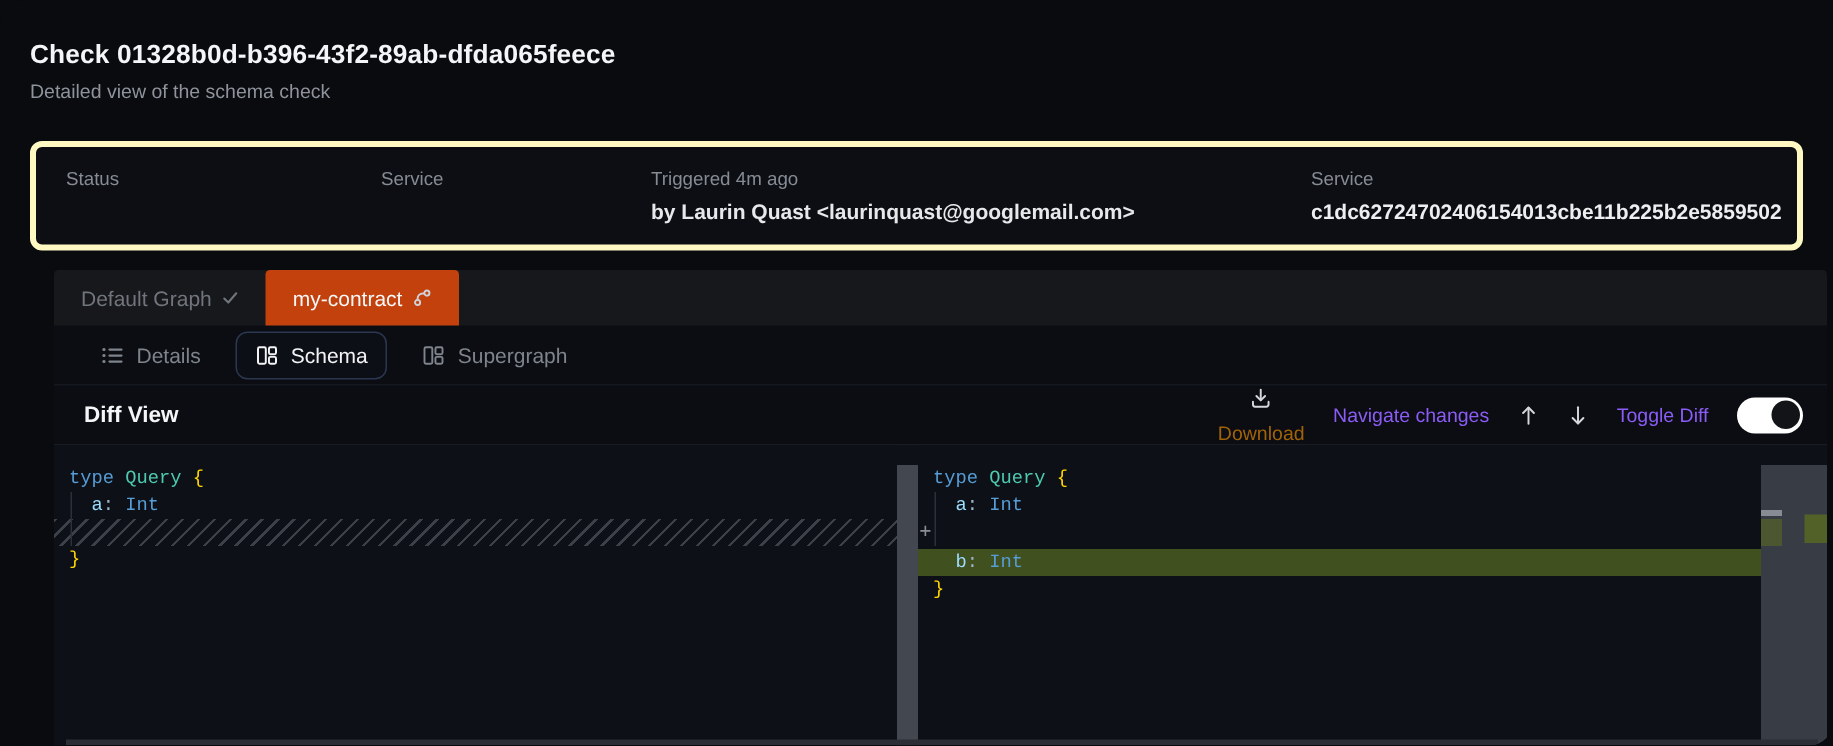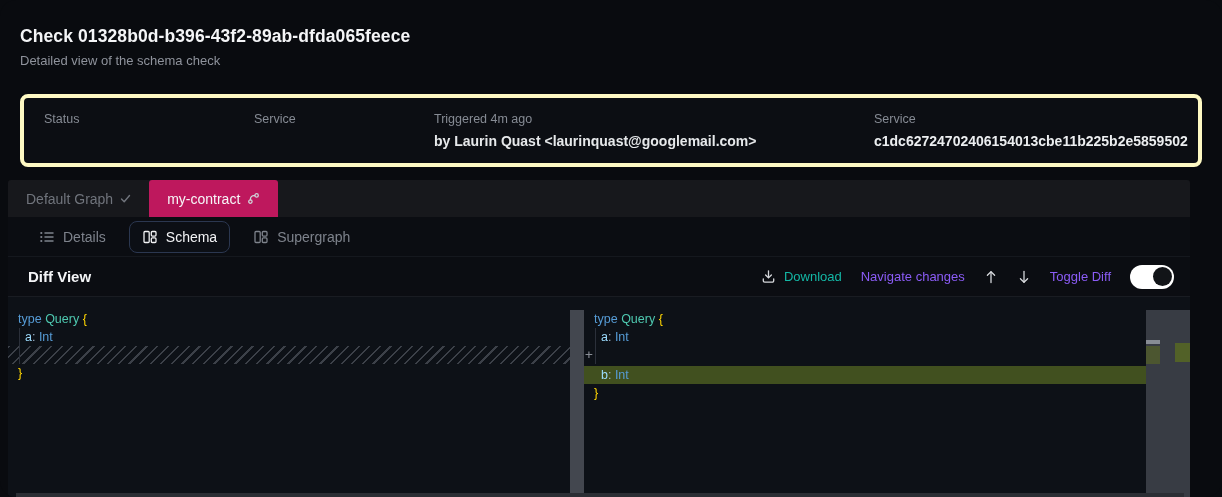--- a/index.html
+++ b/index.html
@@ -19,54 +19,54 @@
     margin:26px 20px 0 20px; height:73px;
     border:4px solid #fef9c3; border-radius:8px; background:#0c0e13;
     display:grid; grid-template-columns:210px 180px 440px 1fr;
     align-content:center; padding:0 20px;
   }
   .meta-label { font-size:12.5px; color:#868b94; margin-bottom:7px; }
   .meta-value { font-size:14px; color:#eceef0; font-weight:700; }
   .meta-value.regular { font-weight:700; color:#e6e8ea; }
   
   .panel {
-    position:absolute; left:8px; top:180px; width:1182px; height:258px;
+    position:absolute; left:36px; top:180px; width:1182px; height:258px;
     background:#0b0d12; border-radius:3px 3px 0 0;
   }
   .tabstrip { display:flex; height:37px; background:#17181c; border-radius:3px 3px 0 0; }
   .tab {
     display:flex; align-items:center; gap:7px; padding:0 18px;
     font-size:14px; color:#70747c; cursor:default; white-space:nowrap;
   }
-  .tab.active { background:#be185d; color:#f6f7f8; border-radius:3px 3px 0 0; }
+  .tab.active { background:#c2410c; color:#f6f7f8; border-radius:3px 3px 0 0; }
   
   .subtabs { display:flex; align-items:center; gap:10px; height:40px; padding:0 0 0 18px; border-bottom:1px solid #15181e; }
   .subtab {
     display:flex; align-items:center; gap:8px; padding:7px 12px;
     font-size:14px; color:#7e838c; border:1px solid transparent; border-radius:8px;
   }
   .subtab.active { color:#f2f3f5; border-color:#2b3750; background:#0c0f15; }
   
   .diff-head {
     display:flex; align-items:center; height:40px; padding:0 16px 0 20px;
     border-bottom:1px solid #191c22;
   }
   .diff-title { font-size:15px; font-weight:700; color:#f4f5f7; }
   .diff-tools { margin-left:auto; display:flex; align-items:center; gap:19px; }
-  .tool-btn { display:flex; align-items:center; gap:8px; font-size:13px; color:#14b8a6; }
+  .tool-btn { display:flex; align-items:center; gap:8px; font-size:13px; color:#a16207;flex-direction:column; }
   .tool-label { font-size:13px; color:#8b5cf6; }
   .arrow-btn { display:flex; align-items:center; }
   .switch { position:relative; width:44px; height:24px; border-radius:12px; background:#ffffff; }
   .switch .knob { position:absolute; top:2.5px; right:2.5px; width:19px; height:19px; border-radius:50%; background:#121418; }
   
   .diff-body { position:relative; height:200px; background:#0d1117; overflow:hidden; }
   .pane { position:absolute; top:0; bottom:0; background:#0d1117; }
   .pane.left { left:0; width:562px; }
   .pane.right { left:576px; width:562px; }
-  .code-lines { padding:13px 0 0 10px; font-family:Liberation Sans, sans-serif; font-size:12.5px; line-height:18px; white-space:pre; }
+  .code-lines { padding:13px 0 0 10px; font-family:Liberation Mono, monospace; font-size:12.5px; line-height:18px; white-space:pre; }
   .code-line { height:18px; }
   .code-line.added { background:var(--c-added_line_bg); margin-left:-10px; padding-left:10px;margin-top:20px; }
   .code-line.hatch {
     margin-left:-10px;
     background:repeating-linear-gradient(135deg, rgba(150,156,168,.34) 0 1.6px, transparent 1.6px 7.5px);
   }
   .tok-plain { color:#d4d4d4; }
   .tok-kw { color:var(--c-keyword); }
   .tok-typename { color:var(--c-typename); }
   .tok-brace { color:var(--c-brace); }

